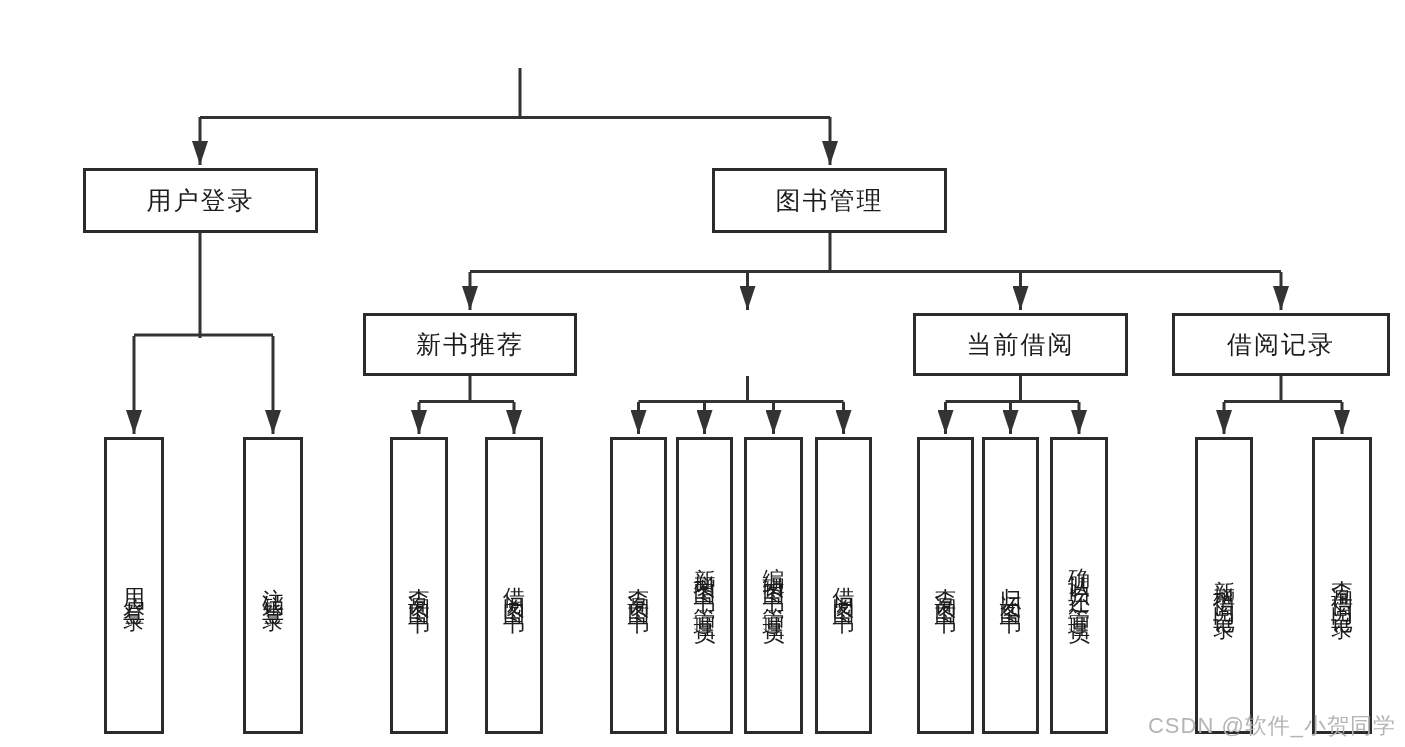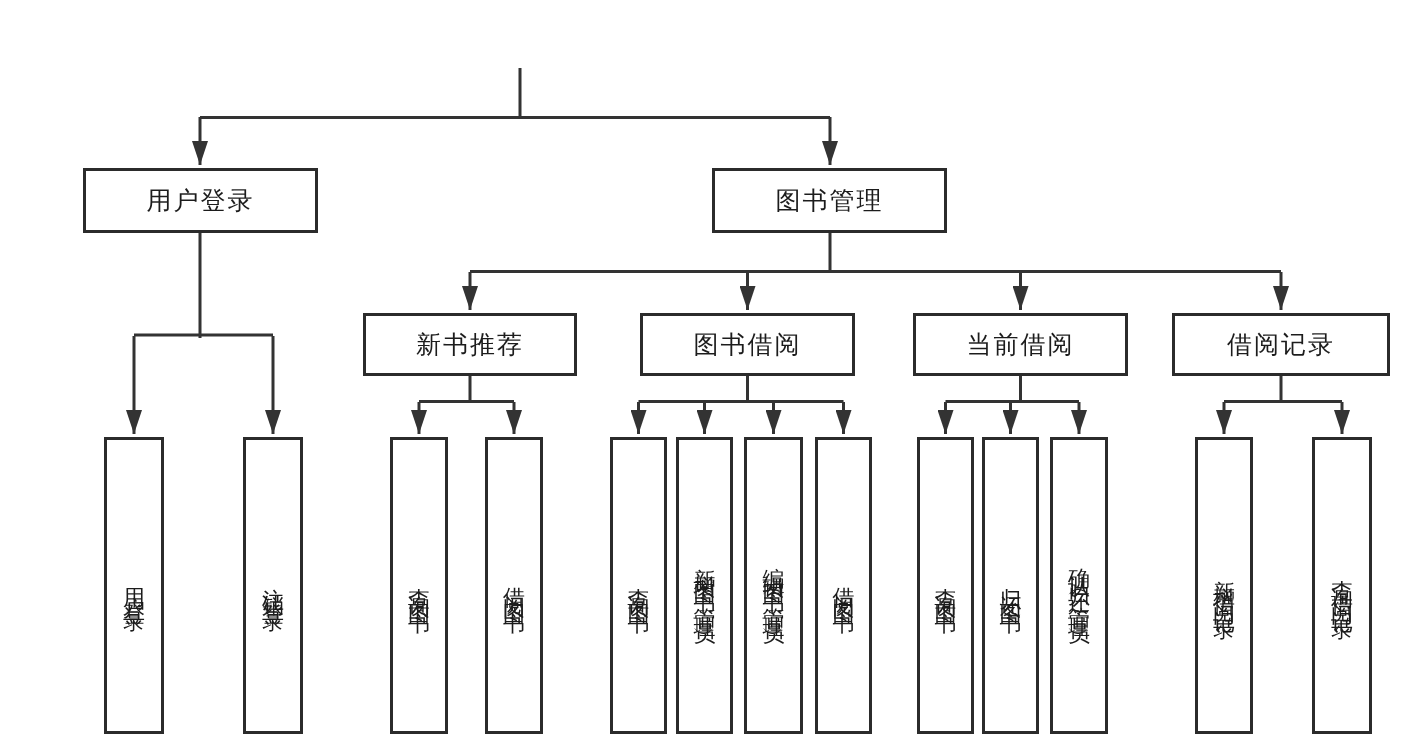--- a/index.html
+++ b/index.html
@@ -73,23 +73,20 @@
   <div class="node hbox" style="left:83px;top:168px;width:235px;height:65px;">
     <span>用户登录</span>
   </div>
   <div class="node hbox" style="left:712px;top:168px;width:235px;height:65px;">
     <span>图书管理</span>
   </div>
 
   <div class="node hbox" style="left:363px;top:313px;width:214px;height:63px;">
     <span>新书推荐</span>
   </div>
-  <div class="node hbox" style="left:640px;top:313px;width:215px;height:63px;">
-    <span>图书借阅</span>
-  </div>
   <div class="node hbox" style="left:913px;top:313px;width:215px;height:63px;">
     <span>当前借阅</span>
   </div>
   <div class="node hbox" style="left:1172px;top:313px;width:218px;height:63px;">
     <span>借阅记录</span>
   </div>
 
   <div class="node vbox" style="left:104px;top:437px;width:60px;height:297px;">
     <span class="vtext">用户登录</span>
   </div>
@@ -127,13 +124,14 @@
     <span class="vtext">确认归还（管理员）</span>
   </div>
 
   <div class="node vbox" style="left:1195px;top:437px;width:58px;height:297px;">
     <span class="vtext">新增借阅记录</span>
   </div>
   <div class="node vbox" style="left:1312px;top:437px;width:60px;height:297px;">
     <span class="vtext">查询借阅记录</span>
   </div>
 
+  <div id="watermark">CSDN @软件_小贺同学</div>
 </div>
 
 </body></html>

